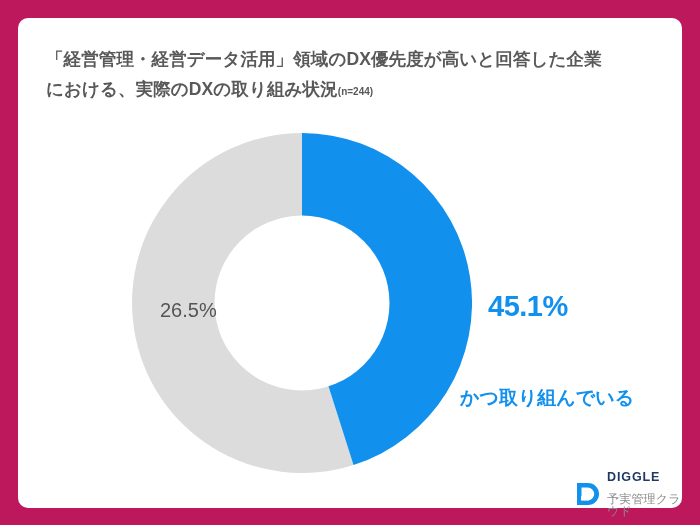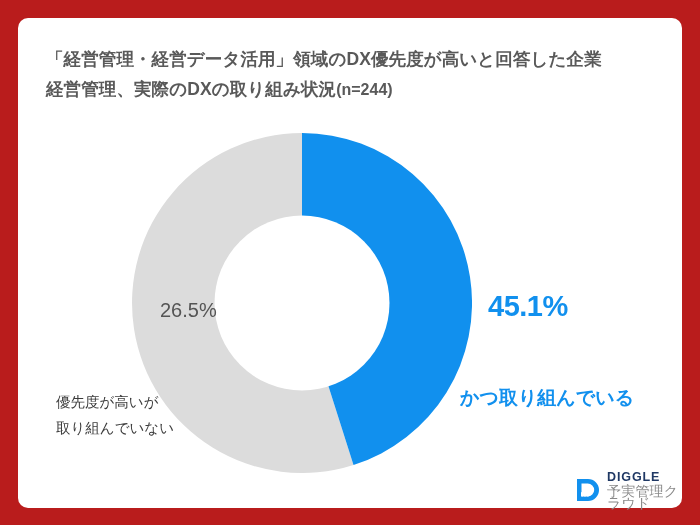--- a/index.html
+++ b/index.html
@@ -13,21 +13,21 @@
   body {
     background: #dceeff;
     font-family: "Liberation Sans", "DejaVu Sans", sans-serif;
     -webkit-font-smoothing: antialiased;
   }
 
   #page {
     position: relative;
     width: 700px;
     height: 525px;
-    background: #b91c1c;
+    background: #be185d;
   }
 
   
   .card {
     position: absolute;
     left: 18px;
     top: 18px;
     width: 664px;
     height: 490px;
     background: #ffffff;
@@ -45,21 +45,21 @@
   .title-line {
     font-size: 17.5px;
     font-weight: bold;
     color: #595959;
     line-height: 30px;
     letter-spacing: 0.1px;
     white-space: nowrap;
   }
 
   .title-n {
-    font-size: 16px;
+    font-size: 10px;
     font-weight: bold;
     color: #595959;
     letter-spacing: 0;
   }
 
   
   .chart-area {
     position: absolute;
     left: 0;
     top: 0;
@@ -144,39 +144,39 @@
 
   .logo-word {
     font-size: 12.5px;
     font-weight: bold;
     color: #1f3864;
     letter-spacing: 0.9px;
     line-height: 14px;
   }
 
   .logo-tag {
-    font-size: 14px;
+    font-size: 12px;
     font-weight: normal;
     color: #8a8a8a;
     letter-spacing: 0.2px;
     line-height: 12px;
-    margin-top: 1px;
+    margin-top: 9px;
   }
 </style>
 </head>
 <body>
 
 <div id="page">
 
   <div class="card">
 
     <div class="title-block">
       <div class="title-line">「経営管理・経営データ活用」領域のDX優先度が高いと回答した企業</div>
       <div class="title-line">
-        <span>経営管理、実際のDXの取り組み状況</span><span class="title-n">(n=244)</span>
+        <span>における、実際のDXの取り組み状況</span><span class="title-n">(n=244)</span>
       </div>
     </div>
 
     <div class="chart-area">
 
       <svg class="donut-svg" viewBox="0 0 340 340">
 
         <path fill="#dcdcdc" d="M 170 170 L 221.52 332.01 A 170 170 0 1 1 170.00 0.00 Z"></path>
 
         <path fill="#1190ee" d="M 170 170 L 170.00 0.00 A 170 170 0 0 1 221.52 332.01 Z"></path>
@@ -184,24 +184,20 @@
         <circle cx="170" cy="170" r="87.5" fill="#ffffff"></circle>
       </svg>
 
       <div class="pct-blue">45.1%</div>
       <div class="pct-gray">26.5%</div>
 
       <div class="label-blue">
         <div class="l2">かつ取り組んでいる</div>
       </div>
 
-      <div class="label-gray">
-        <div>優先度が高いが</div>
-        <div>取り組んでいない</div>
-      </div>
 
     </div>
 
     <div class="logo">
       <svg class="logo-mark" viewBox="0 0 26 26">
         <path fill="#1190ee" d="M2 2 h11 a11 11 0 0 1 0 22 H2 Z
                  M6.5 6.5 v13 h6.2 a6.5 6.5 0 0 0 0 -13 Z"></path>
         <rect x="6.0" y="15.2" width="2.0" height="4.2" fill="#ffffff"></rect>
         <rect x="8.9" y="13.0" width="2.0" height="6.4" fill="#ffffff"></rect>
         <rect x="11.8" y="10.6" width="2.0" height="8.8" fill="#ffffff"></rect>

